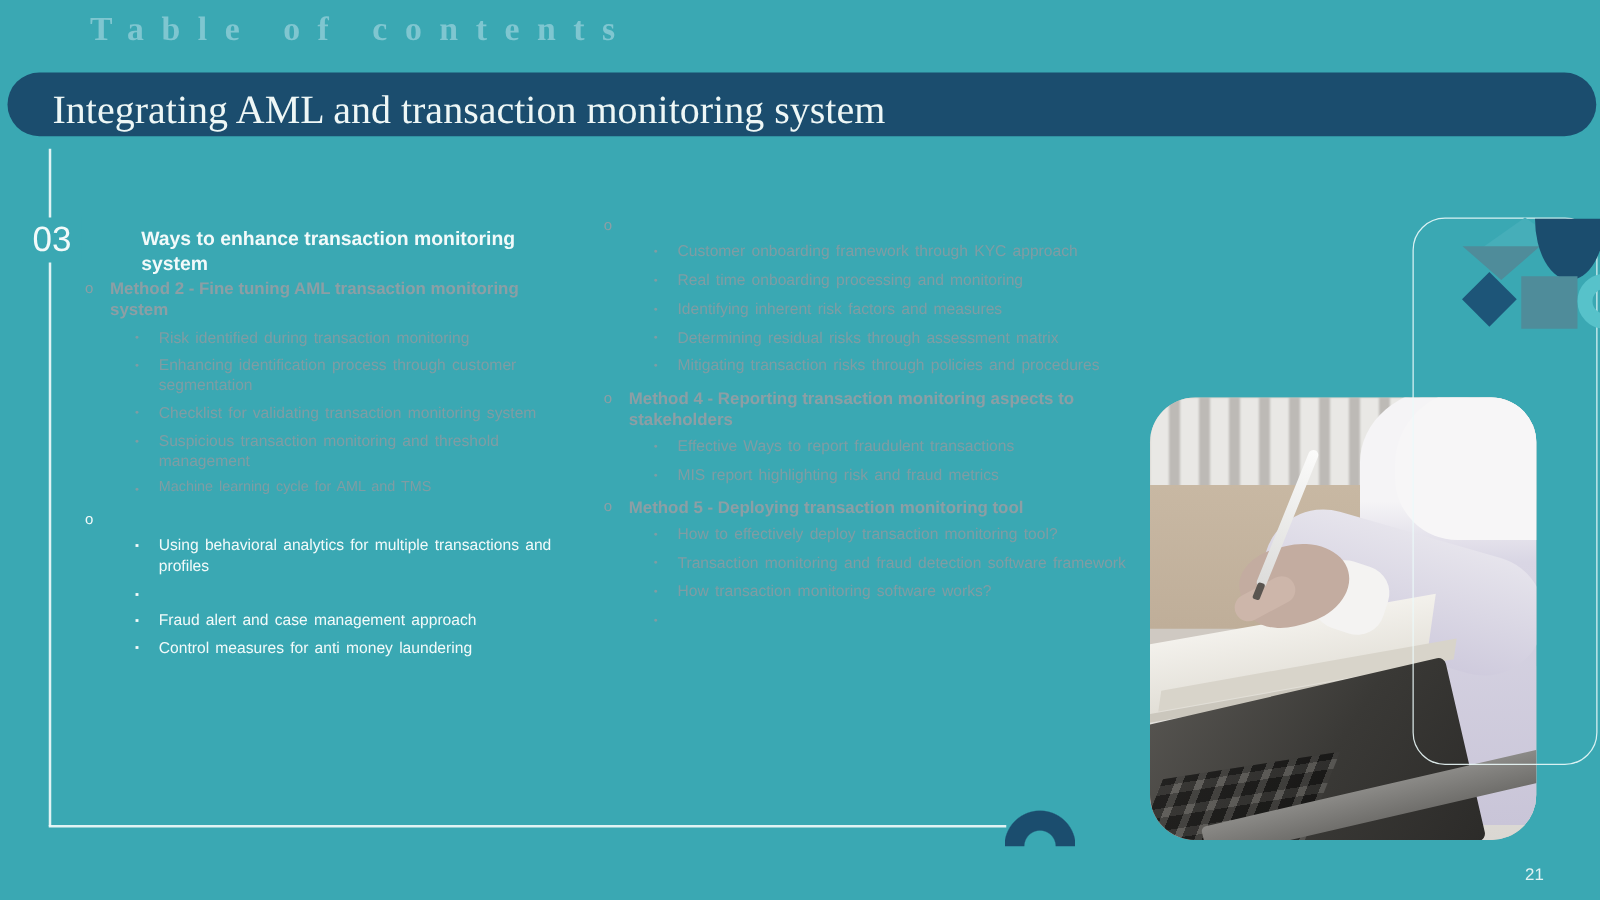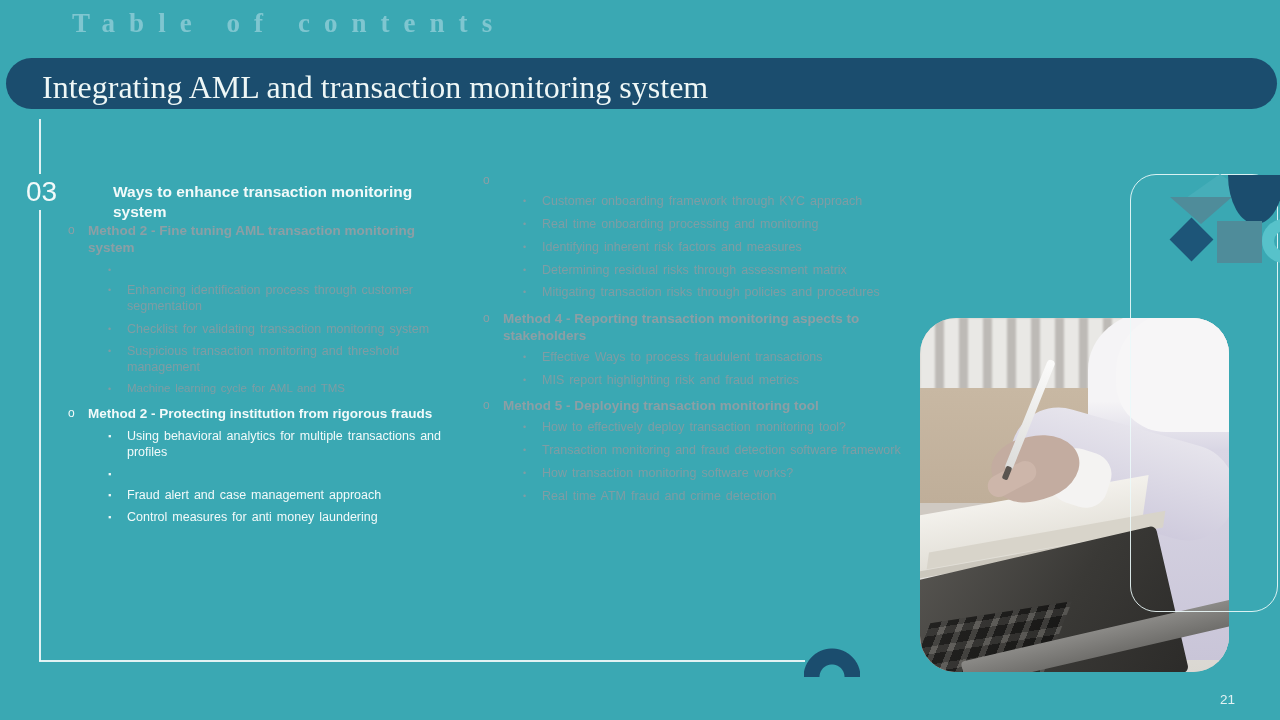--- a/index.html
+++ b/index.html
@@ -134,20 +134,21 @@
 
   <div class="col col-left">
     <div class="method muted">
       <div class="mh">
         <span class="bullet">o</span>
         <span>Method 2 - Fine tuning AML transaction monitoring system</span>
       </div>
       <div class="items">
         <div class="mi">
             <span class="bullet">•</span>
+            <span>Risk identified during transaction monitoring</span>
           </div>
         <div class="mi">
             <span class="bullet">•</span>
             <span>Enhancing identification process through customer segmentation</span>
           </div>
         <div class="mi">
             <span class="bullet">•</span>
             <span>Checklist for validating transaction monitoring system</span>
           </div>
         <div class="mi">
@@ -156,21 +157,20 @@
           </div>
         <div class="mi small">
             <span class="bullet">•</span>
             <span>Machine learning cycle for AML and TMS</span>
           </div>
       </div>
     </div>
     <div class="method bright">
       <div class="mh">
         <span class="bullet">o</span>
-        <span>Method 2 - Protecting institution from rigorous frauds</span>
       </div>
       <div class="items">
         <div class="mi">
             <span class="bullet">▪</span>
             <span>Using behavioral analytics for multiple transactions and profiles</span>
           </div>
         <div class="mi">
             <span class="bullet">▪</span>
           </div>
         <div class="mi">
@@ -214,21 +214,21 @@
       </div>
     </div>
     <div class="method muted">
       <div class="mh">
         <span class="bullet">o</span>
         <span>Method 4 - Reporting transaction monitoring aspects to stakeholders</span>
       </div>
       <div class="items">
         <div class="mi">
             <span class="bullet">•</span>
-            <span>Effective Ways to process fraudulent transactions</span>
+            <span>Effective Ways to report fraudulent transactions</span>
           </div>
         <div class="mi">
             <span class="bullet">•</span>
             <span>MIS report highlighting risk and fraud metrics</span>
           </div>
       </div>
     </div>
     <div class="method muted">
       <div class="mh">
         <span class="bullet">o</span>
@@ -242,21 +242,20 @@
         <div class="mi">
             <span class="bullet">•</span>
             <span>Transaction monitoring and fraud detection software framework</span>
           </div>
         <div class="mi">
             <span class="bullet">•</span>
             <span>How transaction monitoring software works?</span>
           </div>
         <div class="mi">
             <span class="bullet">•</span>
-            <span>Real time ATM fraud and crime detection</span>
           </div>
       </div>
     </div>
   </div>
 
   <div class="photo">
     <div class="ph-blinds"></div>
     <div class="ph-wall"></div>
     <div class="ph-desk"></div>
     <div class="ph-person"></div>

